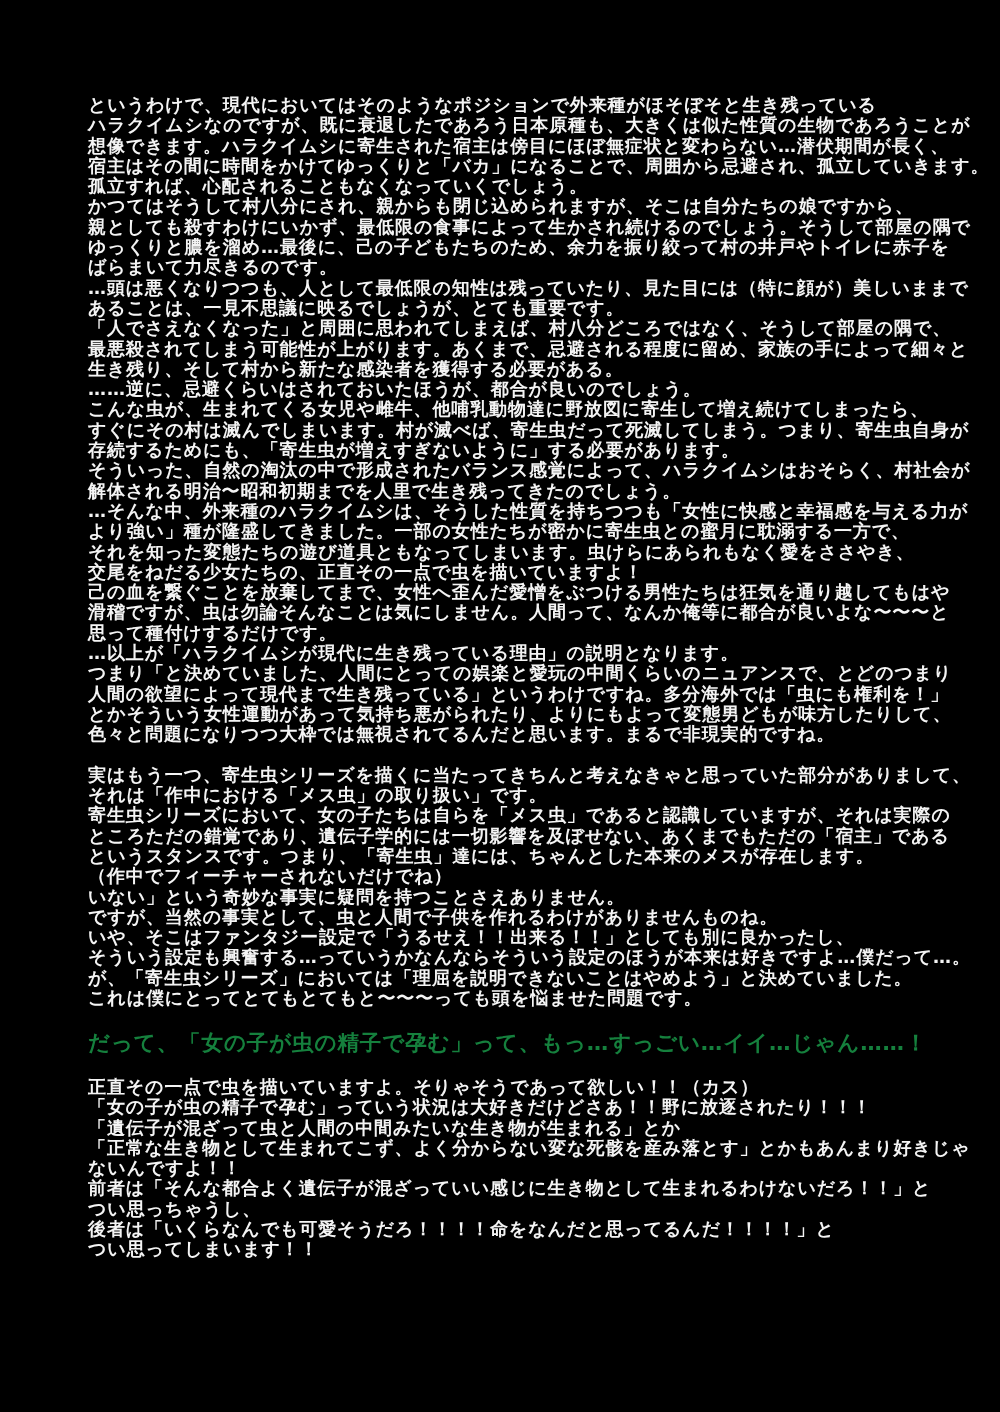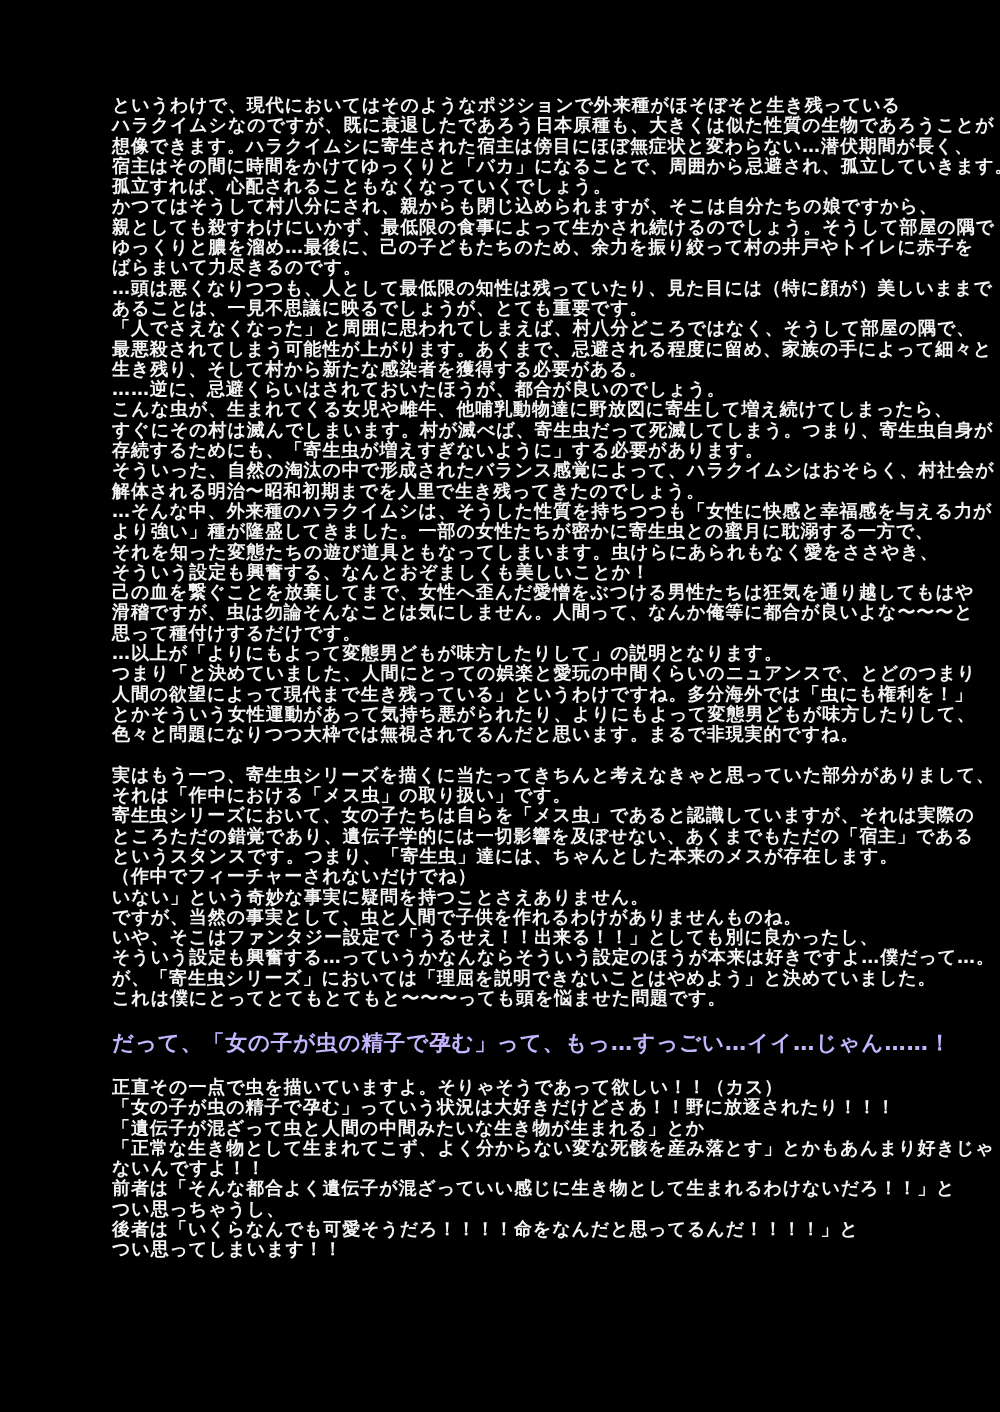--- a/index.html
+++ b/index.html
@@ -19,21 +19,20 @@
     position: absolute;
     top: 95px;
     left: 88px;
     right: 36px;
     color: #f4f4f4;
     font-family: "DejaVu Sans", "Liberation Sans", sans-serif;
     font-weight: 700;
     font-size: 18px;
     line-height: 20.3px;
     letter-spacing: 0.9px;
-    margin-left: 24px;
   }
   .line {
     white-space: pre;
     min-height: 20.3px;
   }
   .line.blank {
     min-height: 20.3px;
   }
   .line.headline {
     font-size: 21.5px;
@@ -64,44 +63,44 @@
       <div class="line normal">生き残り、そして村から新たな感染者を獲得する必要がある。</div>
       <div class="line normal">……逆に、忌避くらいはされておいたほうが、都合が良いのでしょう。</div>
       <div class="line normal">こんな虫が、生まれてくる女児や雌牛、他哺乳動物達に野放図に寄生して増え続けてしまったら、</div>
       <div class="line normal">すぐにその村は滅んでしまいます。村が滅べば、寄生虫だって死滅してしまう。つまり、寄生虫自身が</div>
       <div class="line normal">存続するためにも、「寄生虫が増えすぎないように」する必要があります。</div>
       <div class="line normal">そういった、自然の淘汰の中で形成されたバランス感覚によって、ハラクイムシはおそらく、村社会が</div>
       <div class="line normal">解体される明治〜昭和初期までを人里で生き残ってきたのでしょう。</div>
       <div class="line normal">…そんな中、外来種のハラクイムシは、そうした性質を持ちつつも「女性に快感と幸福感を与える力が</div>
       <div class="line normal">より強い」種が隆盛してきました。一部の女性たちが密かに寄生虫との蜜月に耽溺する一方で、</div>
       <div class="line normal">それを知った変態たちの遊び道具ともなってしまいます。虫けらにあられもなく愛をささやき、</div>
-      <div class="line normal">そういう設定も興奮する、なんとおぞましくも美しいことか！</div>
+      <div class="line normal">交尾をねだる少女たちの、正直その一点で虫を描いていますよ！</div>
       <div class="line normal">己の血を繋ぐことを放棄してまで、女性へ歪んだ愛憎をぶつける男性たちは狂気を通り越してもはや</div>
       <div class="line normal">滑稽ですが、虫は勿論そんなことは気にしません。人間って、なんか俺等に都合が良いよな〜〜〜と</div>
       <div class="line normal">思って種付けするだけです。</div>
-      <div class="line normal">…以上が「よりにもよって変態男どもが味方したりして」の説明となります。</div>
+      <div class="line normal">…以上が「ハラクイムシが現代に生き残っている理由」の説明となります。</div>
       <div class="line normal">つまり「と決めていました、人間にとっての娯楽と愛玩の中間くらいのニュアンスで、とどのつまり</div>
       <div class="line normal">人間の欲望によって現代まで生き残っている」というわけですね。多分海外では「虫にも権利を！」</div>
       <div class="line normal">とかそういう女性運動があって気持ち悪がられたり、よりにもよって変態男どもが味方したりして、</div>
       <div class="line normal">色々と問題になりつつ大枠では無視されてるんだと思います。まるで非現実的ですね。</div>
       <div class="line blank">&nbsp;</div>
       <div class="line normal">実はもう一つ、寄生虫シリーズを描くに当たってきちんと考えなきゃと思っていた部分がありまして、</div>
       <div class="line normal">それは「作中における「メス虫」の取り扱い」です。</div>
       <div class="line normal">寄生虫シリーズにおいて、女の子たちは自らを「メス虫」であると認識していますが、それは実際の</div>
       <div class="line normal">ところただの錯覚であり、遺伝子学的には一切影響を及ぼせない、あくまでもただの「宿主」である</div>
       <div class="line normal">というスタンスです。つまり、「寄生虫」達には、ちゃんとした本来のメスが存在します。</div>
       <div class="line normal">（作中でフィーチャーされないだけでね）</div>
       <div class="line normal">いない」という奇妙な事実に疑問を持つことさえありません。</div>
       <div class="line normal">ですが、当然の事実として、虫と人間で子供を作れるわけがありませんものね。</div>
       <div class="line normal">いや、そこはファンタジー設定で「うるせえ！！出来る！！」としても別に良かったし、</div>
       <div class="line normal">そういう設定も興奮する…っていうかなんならそういう設定のほうが本来は好きですよ…僕だって…。</div>
       <div class="line normal">が、「寄生虫シリーズ」においては「理屈を説明できないことはやめよう」と決めていました。</div>
       <div class="line normal">これは僕にとってとてもとてもと〜〜〜っても頭を悩ませた問題です。</div>
       <div class="line blank">&nbsp;</div>
-      <div class="line headline" style="color: #c4b5fd;">だって、「女の子が虫の精子で孕む」って、もっ…すっごい…イイ…じゃん……！</div>
+      <div class="line headline" style="color: #15803d;">だって、「女の子が虫の精子で孕む」って、もっ…すっごい…イイ…じゃん……！</div>
       <div class="line blank">&nbsp;</div>
       <div class="line normal">正直その一点で虫を描いていますよ。そりゃそうであって欲しい！！（カス）</div>
       <div class="line normal">「女の子が虫の精子で孕む」っていう状況は大好きだけどさあ！！野に放逐されたり！！！</div>
       <div class="line normal">「遺伝子が混ざって虫と人間の中間みたいな生き物が生まれる」とか</div>
       <div class="line normal">「正常な生き物として生まれてこず、よく分からない変な死骸を産み落とす」とかもあんまり好きじゃ</div>
       <div class="line normal">ないんですよ！！</div>
       <div class="line normal">前者は「そんな都合よく遺伝子が混ざっていい感じに生き物として生まれるわけないだろ！！」と</div>
       <div class="line normal">つい思っちゃうし、</div>
       <div class="line normal">後者は「いくらなんでも可愛そうだろ！！！！命をなんだと思ってるんだ！！！！」と</div>
       <div class="line normal">つい思ってしまいます！！</div>

